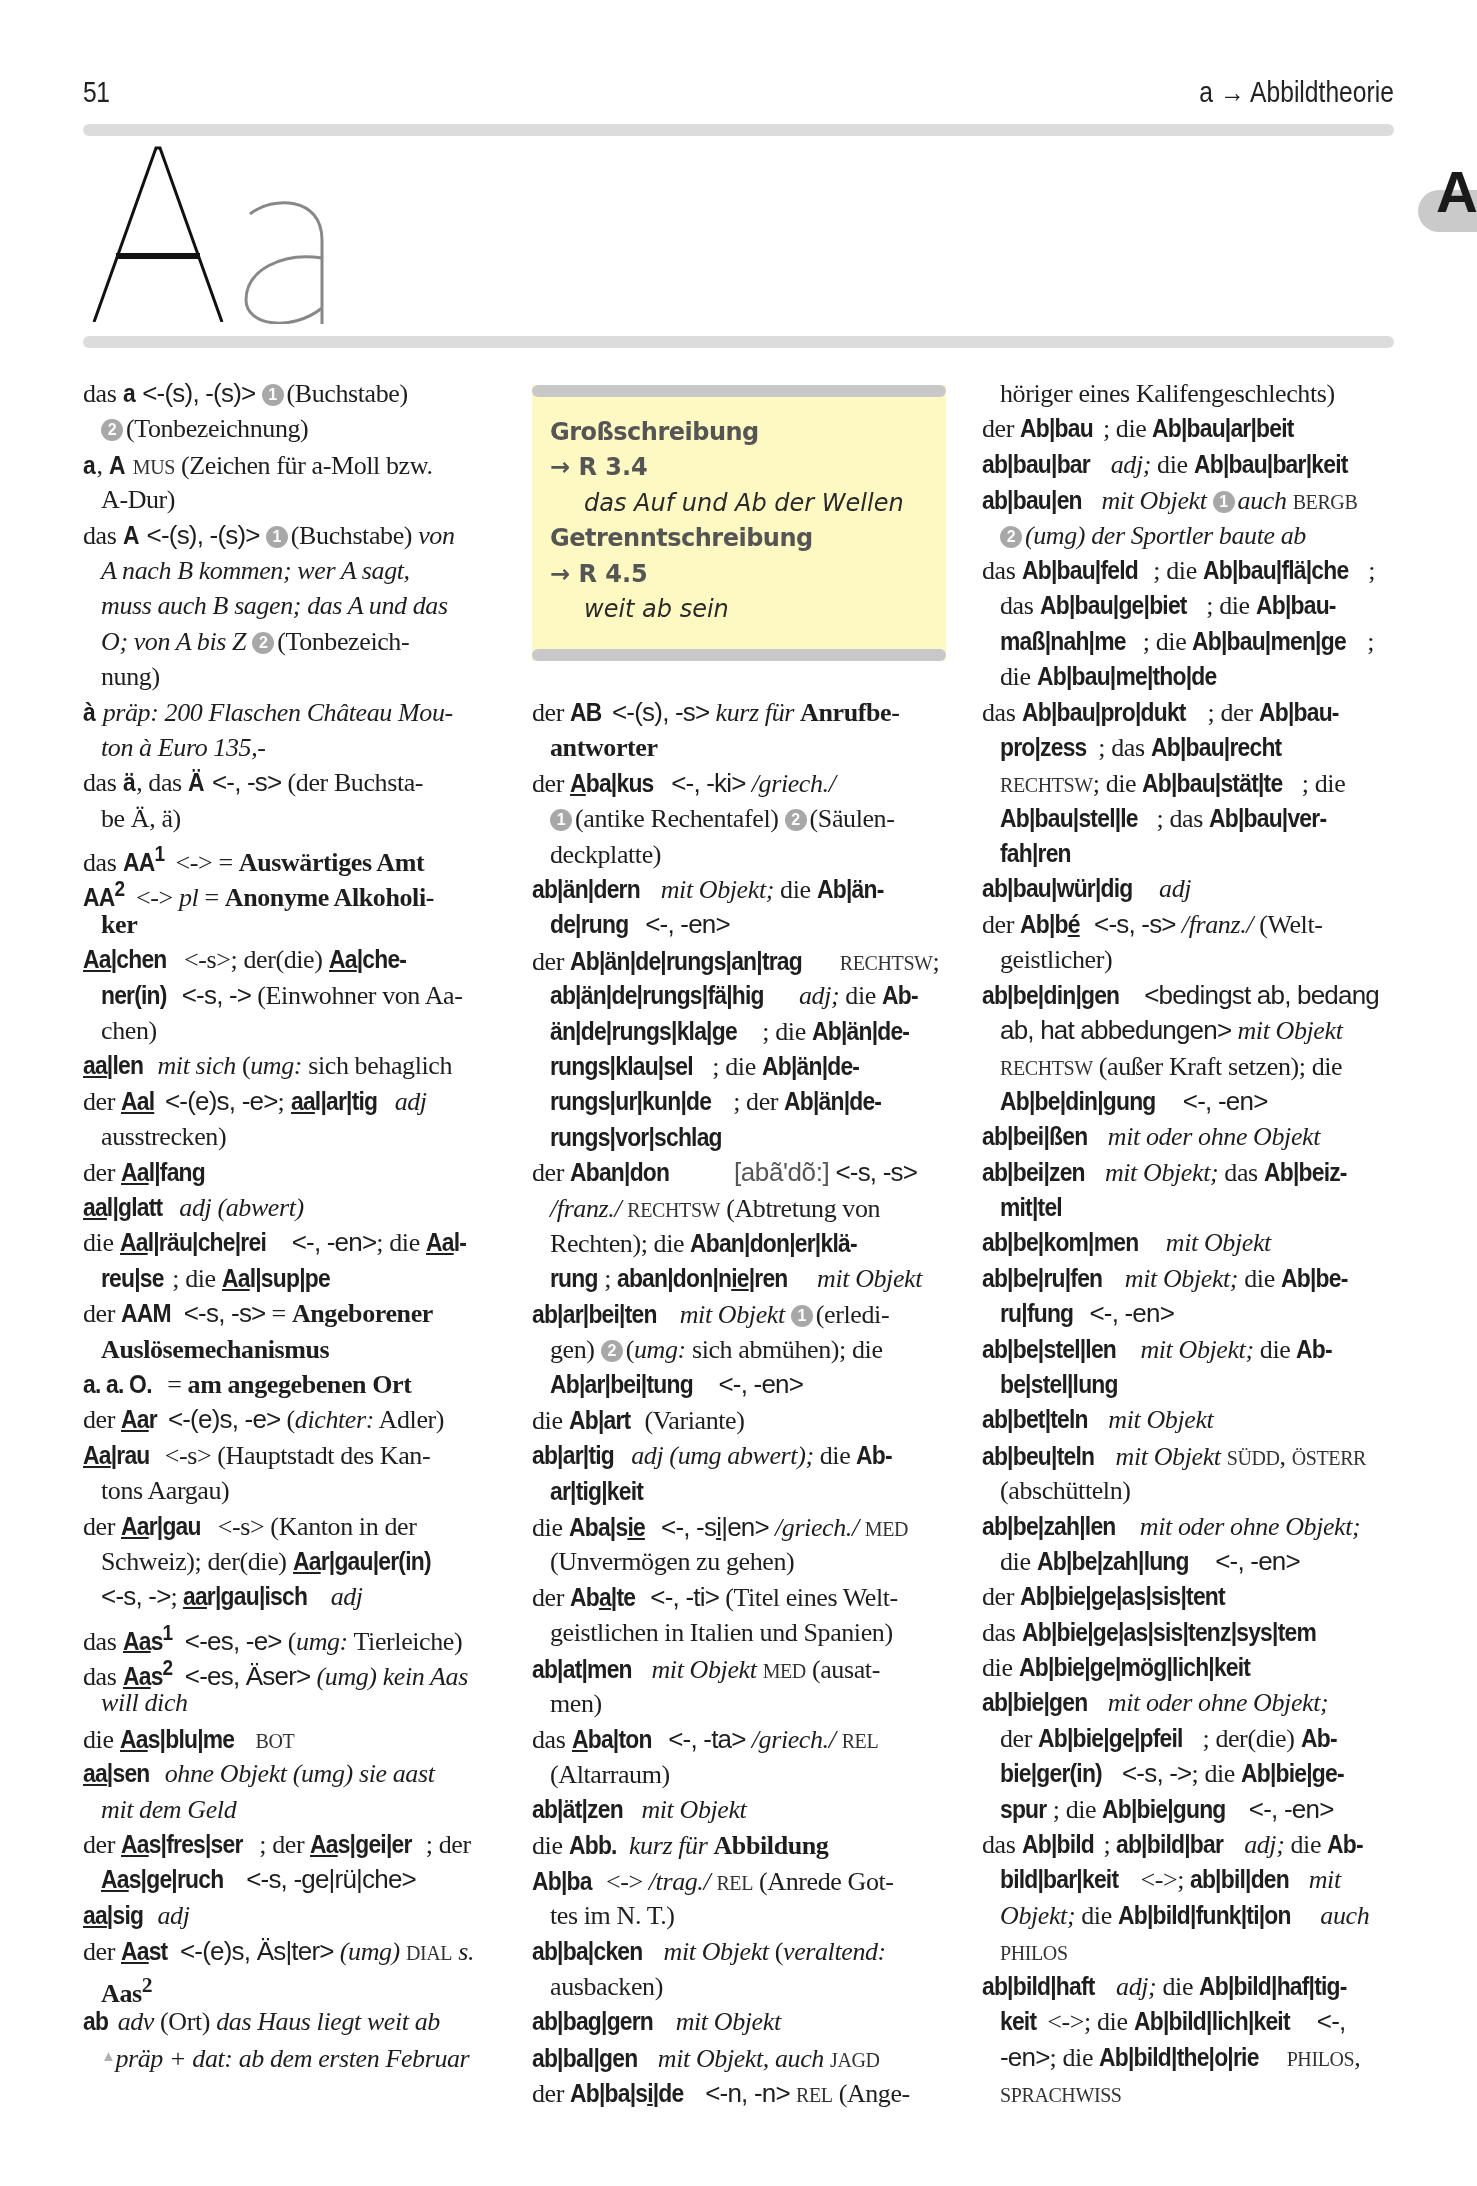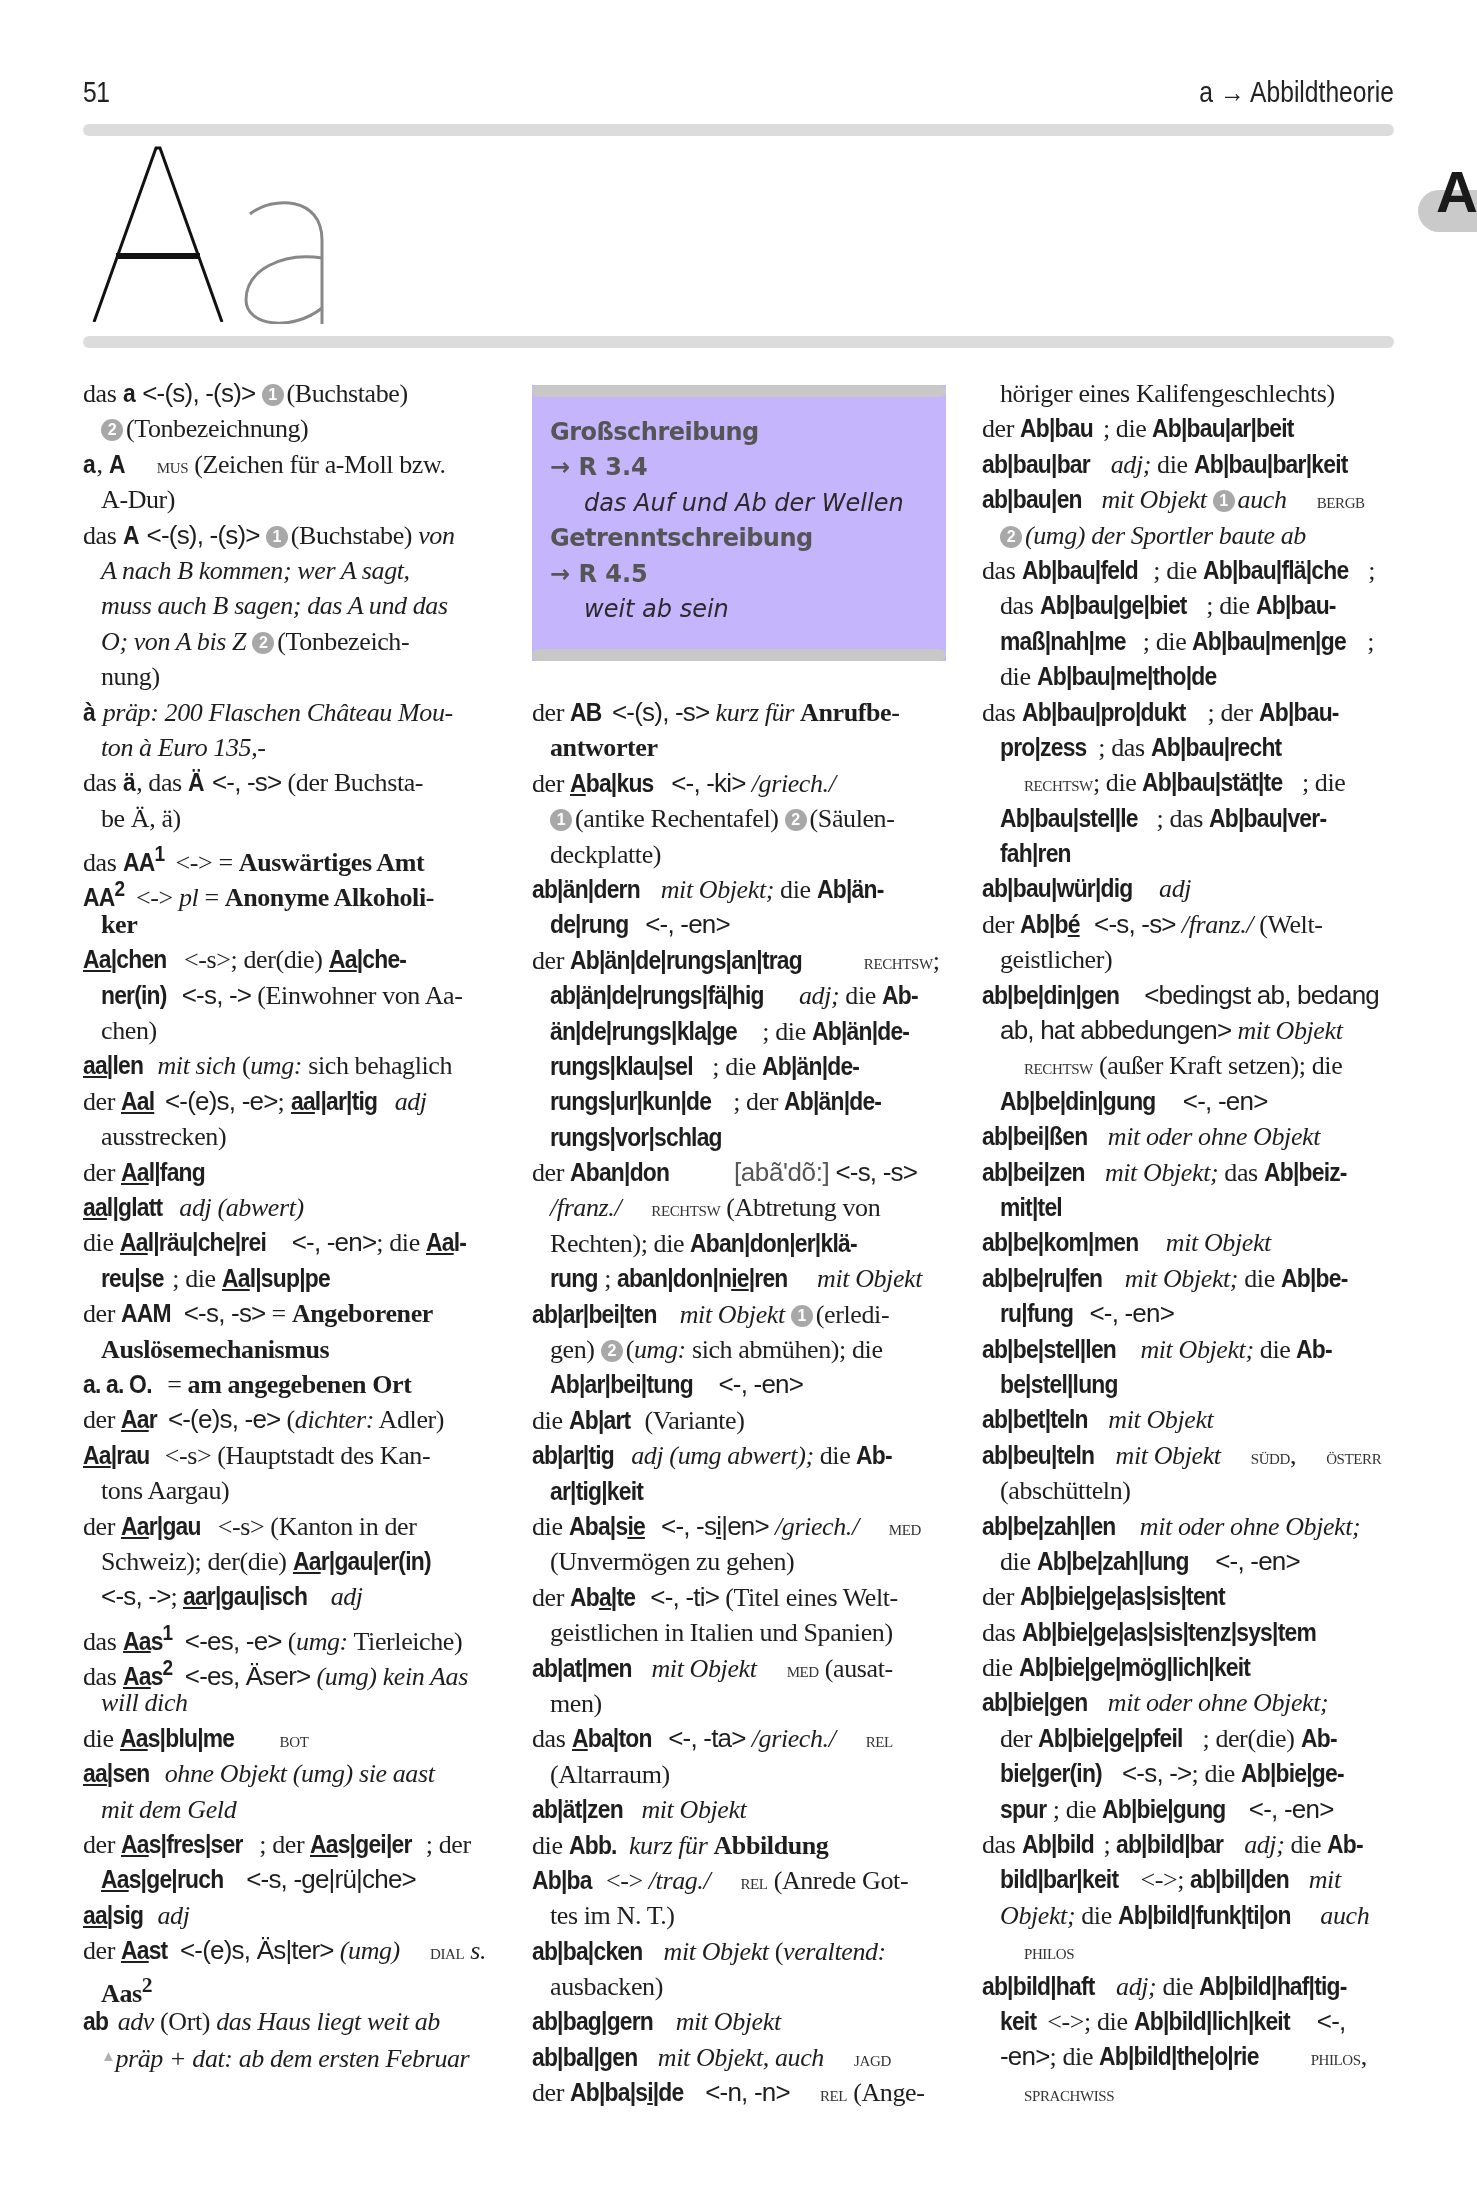--- a/index.html
+++ b/index.html
@@ -19,27 +19,27 @@
   .side-tab-letter { position:absolute; left:1436px; top:158px; font-family:"Liberation Sans", sans-serif;
               font-weight:bold; font-size:58px; color:#1a1a1a; }
   .col { position:absolute; top:376px; font-size:26px; line-height:35.4px; white-space:nowrap; }
   .col.c1 { left:83px; width:420px; }
   .col.c3 { left:982px; width:420px; }
   .ln { display:block; height:35.4px; letter-spacing:-0.4px; }
   .ln.ind { padding-left:18px; }
   .hw { font-family:"Liberation Sans", sans-serif; font-weight:bold; letter-spacing:-0.9px; transform:scaleX(0.88); display:inline-block; transform-origin:left; }
   .sans { font-family:Liberation Sans, sans-serif; letter-spacing:-0.8px; }
   .it { font-style:italic; }
-  .sc { font-variant:small-caps; text-transform:lowercase; font-size:22px; color:#333;margin-left:24px; }
+  .sc { font-variant:small-caps; text-transform:lowercase; font-size:28px; color:#333; }
   .num { display:inline-block; width:22px; height:22px; border-radius:50%; background:#a8a8a8; color:#fff;
          font-family:"Liberation Sans", sans-serif; font-weight:bold; font-size:16px; line-height:22px;
          text-align:center; vertical-align:2px; margin-right:3px; }
   .tri { color:#b0b0b0; font-size:15px; vertical-align:6px; }
   .phon { color:#555; font-family:"Liberation Sans", sans-serif;margin-left:45px; }
-  .info-box { position:absolute; left:532px; top:385px; width:414px; height:276px; background:#c4b5fd; }
+  .info-box { position:absolute; left:532px; top:385px; width:414px; height:276px; background:#fef9c3; }
   .info-box .cap { position:absolute; left:0; width:414px; height:12px; background:#c8c8c8; border-radius:6px; }
   .info-box .cap.t { top:0; } .info-box .cap.b { bottom:0; }
   .info-inner { position:absolute; left:18px; top:30px; font-family:"DejaVu Sans", sans-serif; font-size:24px;
                 line-height:35.4px; color:#2a2a2a; white-space:nowrap; }
   .info-inner .h { font-weight:bold; color:#555; letter-spacing:-0.5px; }
   .info-inner .r { font-weight:bold; color:#555; }
   .info-inner .ex { font-style:italic; padding-left:34px; display:block; }
   .col2-entries { position:absolute; left:532px; top:695px; font-size:26px; line-height:35.4px; white-space:nowrap; width:420px; }
 </style>
 </head>

